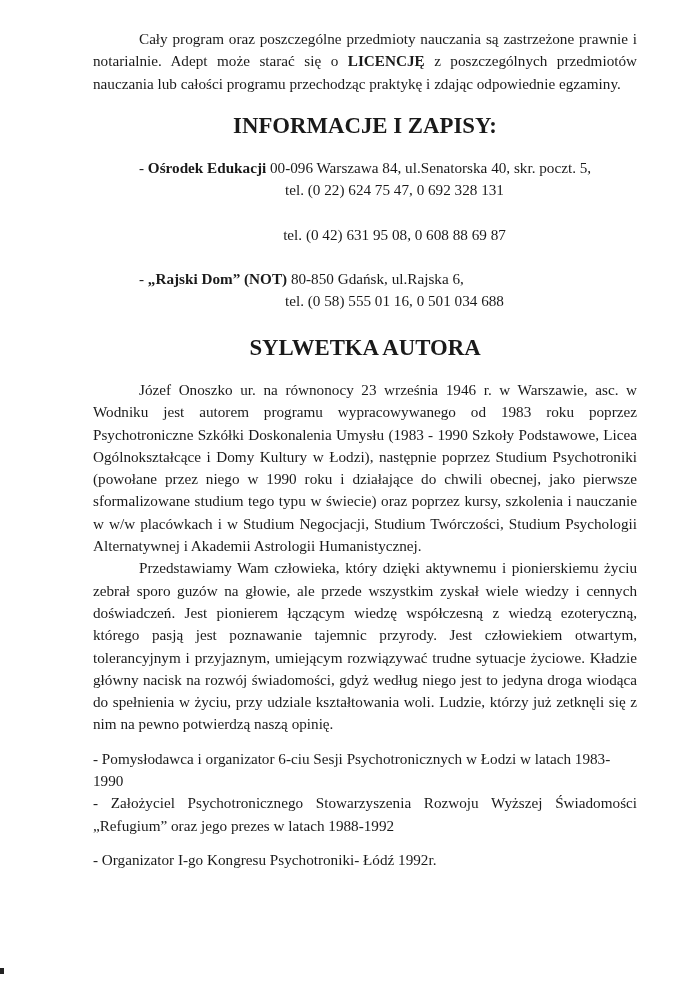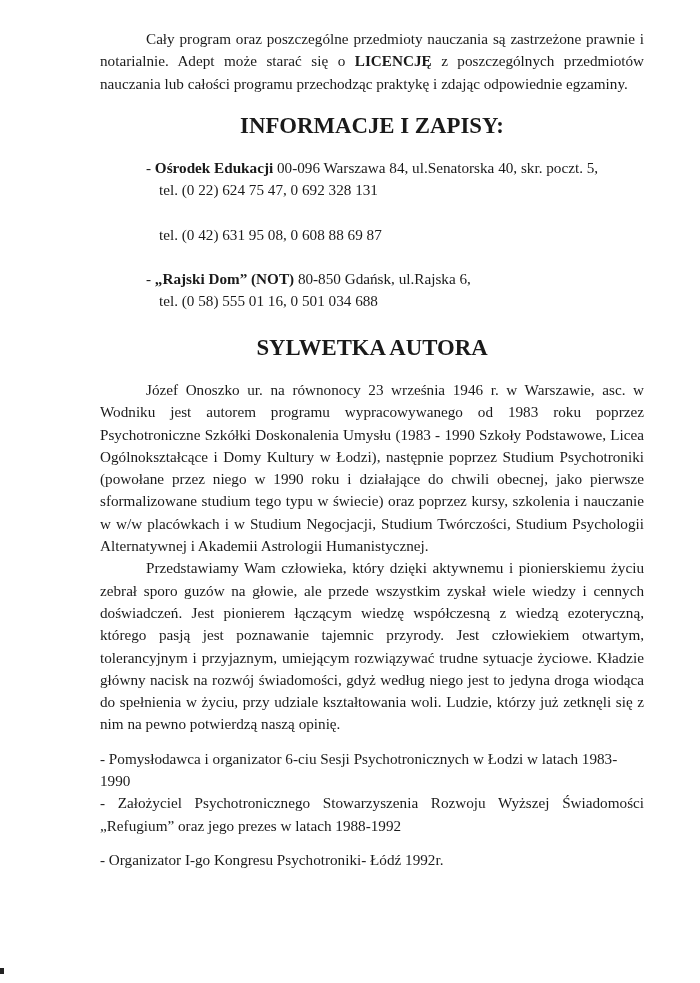--- a/index.html
+++ b/index.html
@@ -1,24 +1,24 @@
 <!DOCTYPE html>
 <html><head>
 <meta charset="utf-8">
 <style>
   html, body { margin: 0; padding: 0; background: #ffffff; }
   body { width: 700px; height: 983px; position: relative; overflow: hidden;
          font-family: "Liberation Serif", "DejaVu Serif", serif; color: #1a1a1a; }
-  .page { position: absolute; left: 100px; top: 28px; width: 544px; font-size: 15.2px; line-height: 22.3px; }
+  .page { position: absolute; left: 93px; top: 28px; width: 544px; font-size: 15.2px; line-height: 22.3px; }
   p { margin: 0; text-align: justify; }
   .indent { text-indent: 46px; }
   .heading { text-align: center; font-weight: bold; margin: 16px; }
   .h1 { margin-top: 20px; margin-bottom: 20px; }
   .contact { margin-bottom: 22px; margin-left: 46px; }
-  .contact .line2 { padding-left: 13px; }
+  .contact .line2 { padding-left: 13px; text-align: center; }
   b { font-weight: bold; }
   .h2 { margin-top: 24px; margin-bottom: 20px; }
   .list-item { text-align: left; margin-top: 12px; }
   .corner-mark { position: absolute; left: 0; top: 968px; width: 4px; height: 6px; background: #222; }
 </style>
 </head>
 <body>
 
 <div class="page">
   <p class="indent"><span>Cały program oraz poszczególne przedmioty nauczania są zastrzeżone prawnie i notarialnie. Adept może starać się o </span><b>LICENCJĘ</b><span> z poszczególnych przedmiotów nauczania lub całości programu przechodząc praktykę i zdając odpowiednie egzaminy.</span></p>

